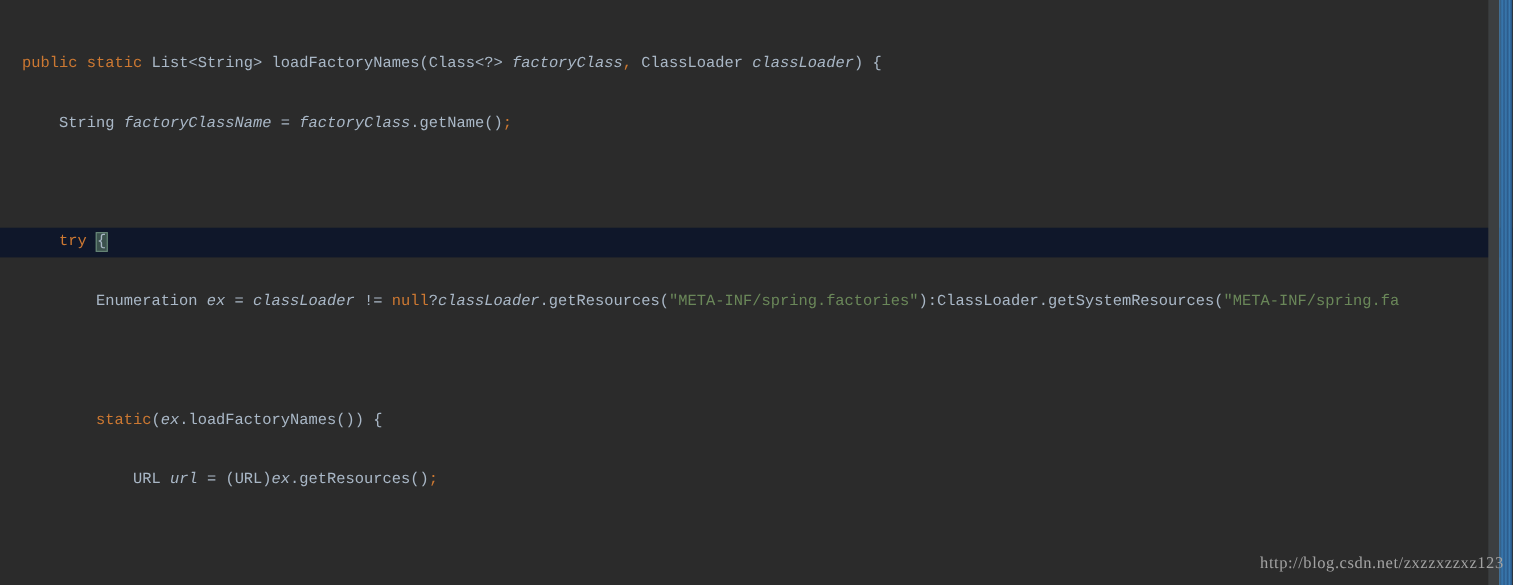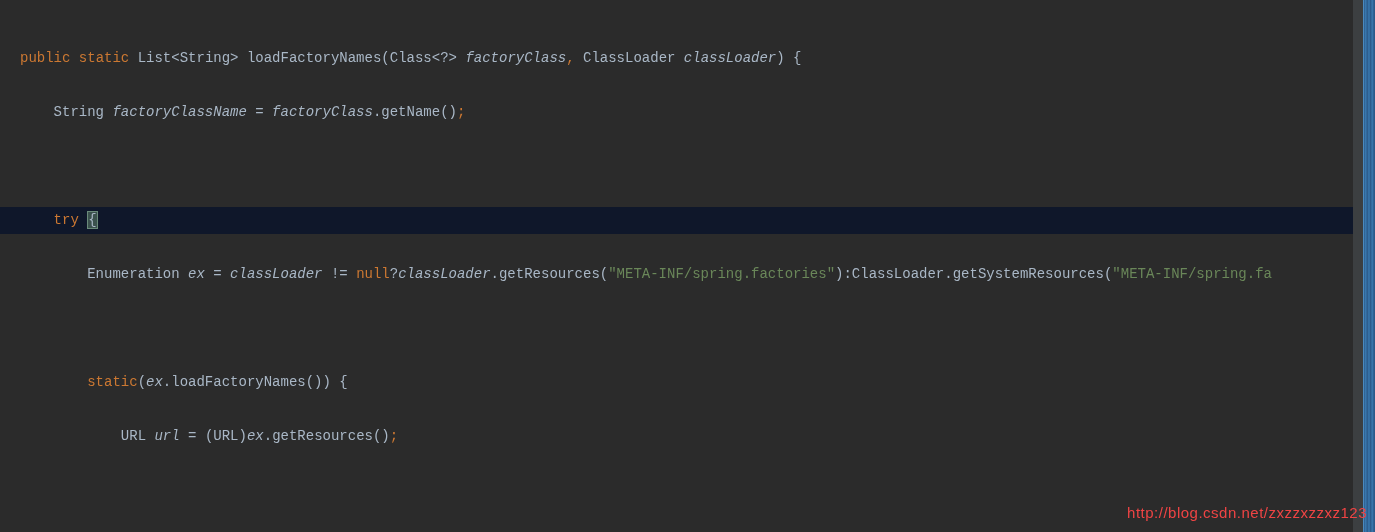--- a/index.html
+++ b/index.html
@@ -32,22 +32,22 @@
   .ident { color: #a9b7c6; font-style: italic; }
   .method { color: #a9b7c6; }
   .punct { color: #a9b7c6; }
   .semi { color: #cc7832; }
   .string { color: #6a8759; }
   .brace-match { background: #3b514d; border: 1px solid #6a8a7a; padding: 0; }
   .watermark {
     position: absolute;
     right: 8px;
     bottom: 6px;
-    color: #ef4444;
-    font-family: Liberation Sans, sans-serif;
+    color: #a3a3a3;
+    font-family: Liberation Serif, serif;
     font-size: 15px;
     letter-spacing: 0.5px;
   }
   .right-border {
     position: absolute;
     right: 0;
     top: 0;
     bottom: 0;
     width: 12px;
     background: linear-gradient(90deg, #2b5a8a 0%, #3a7ab0 15%, #2b5a8a 30%, #3a7ab0 45%, #2b5a8a 60%, #3a7ab0 75%, #2b5a8a 90%);

